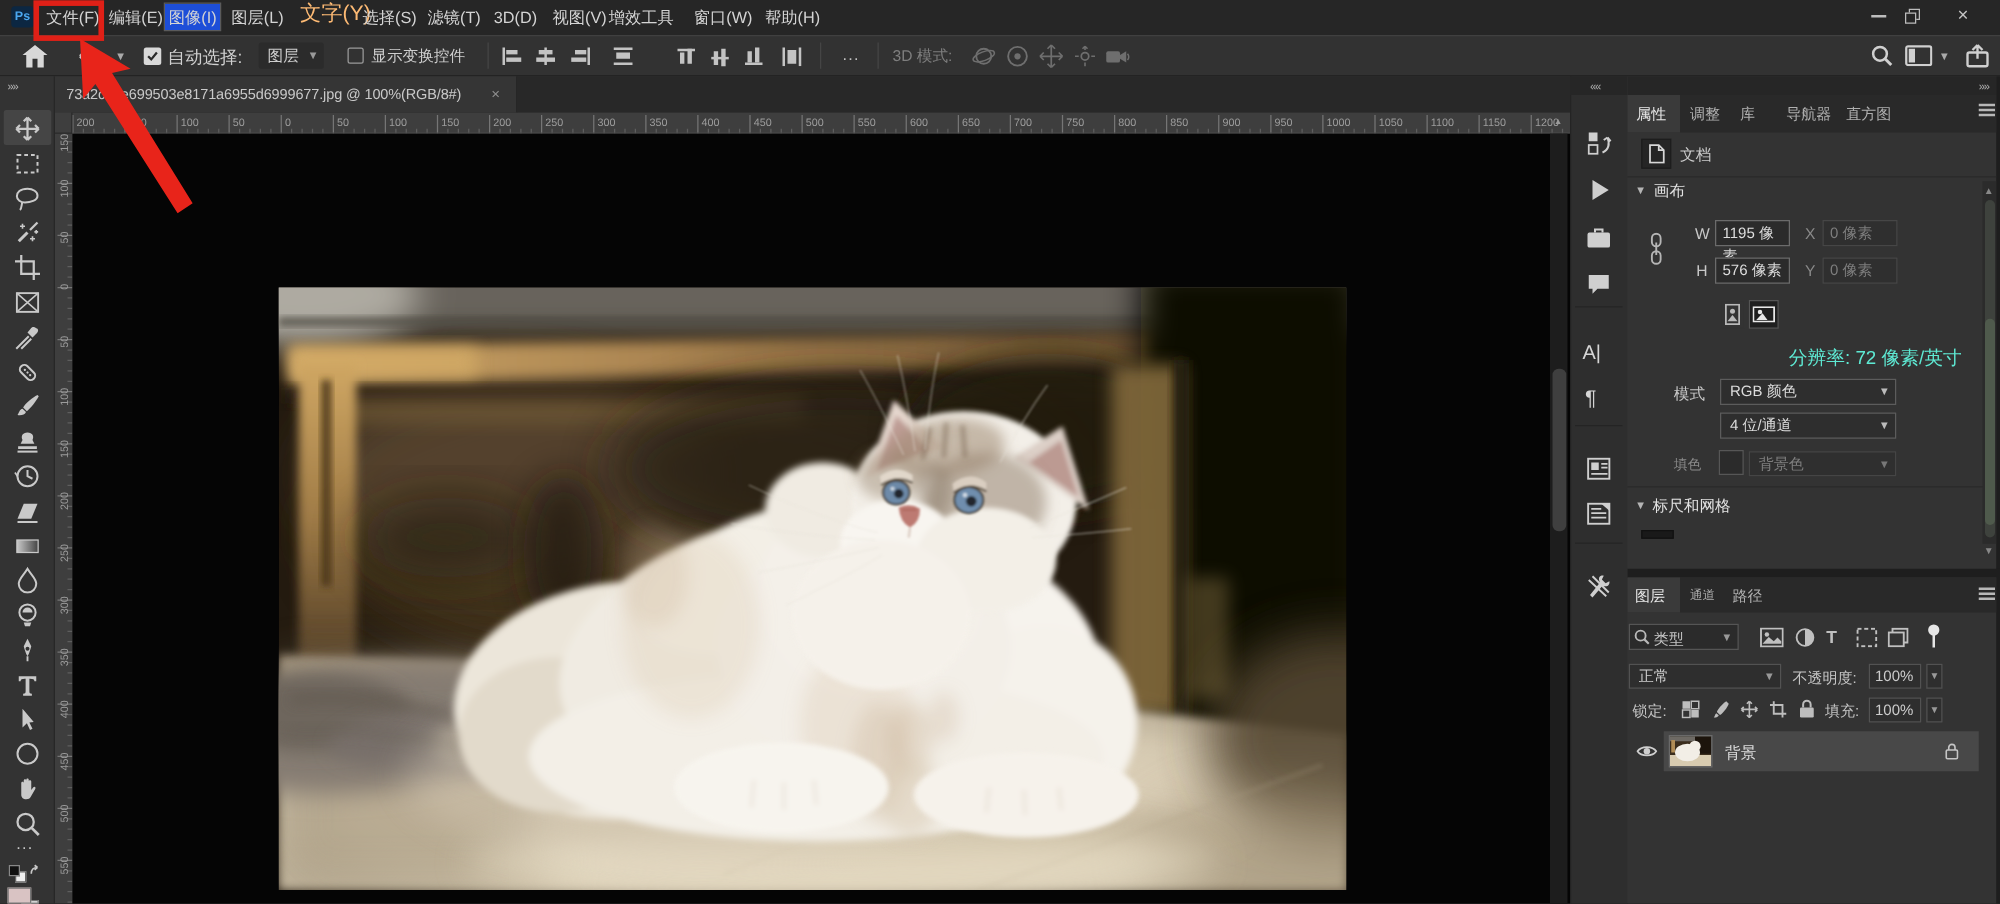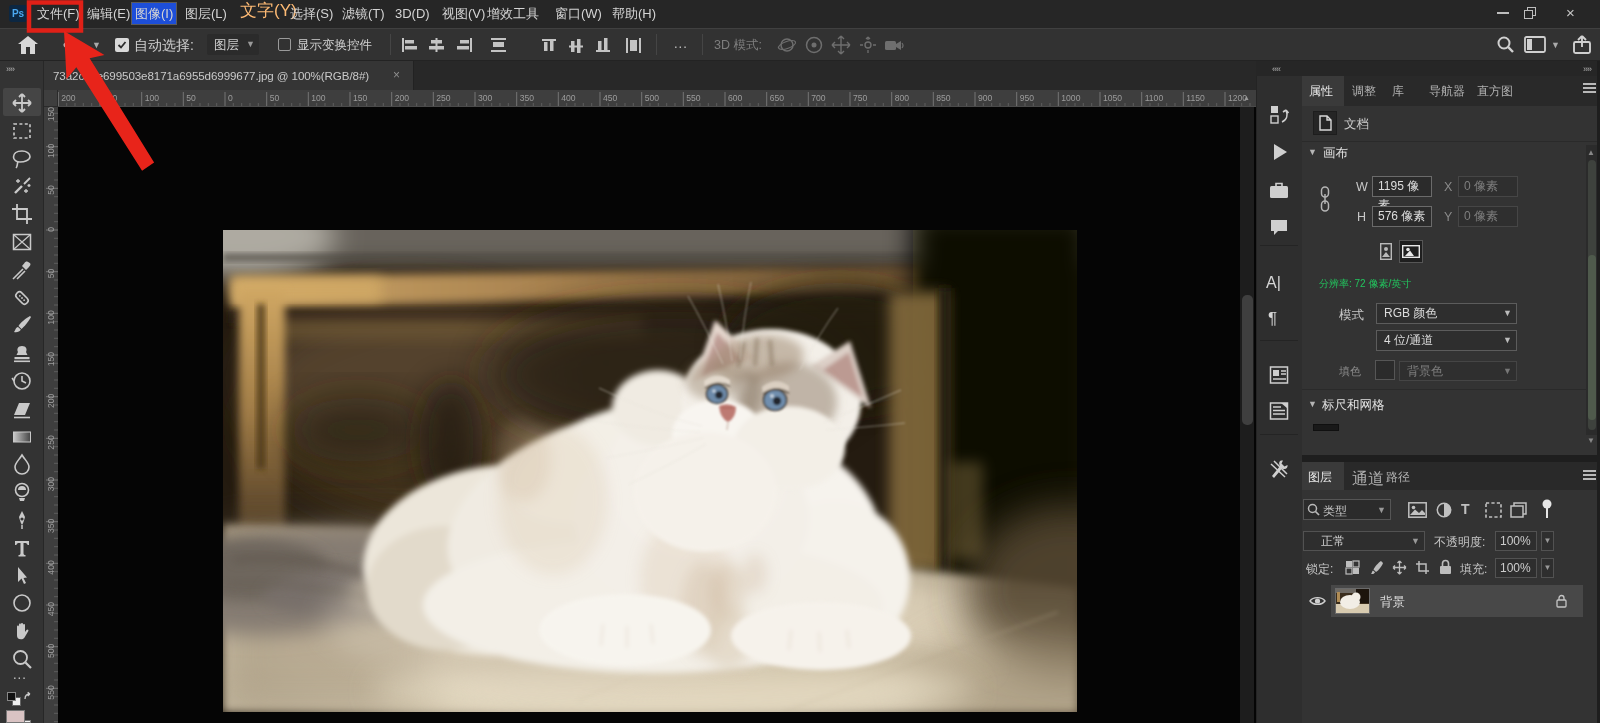--- a/index.html
+++ b/index.html
@@ -754,21 +754,21 @@
       <rect x="0.7" y="0.7" width="10.6" height="15.6" fill="none" stroke="#b9b9b9" stroke-width="1.4"></rect>
       <circle cx="6" cy="6" r="2" fill="#b9b9b9"></circle>
       <path d="M2 14 L6 9 L10 14 Z" fill="#b9b9b9"></path>
     </svg>
     <div class="abs" style="left:1399px;top:240px;width:24px;height:23px;background:#1f1f1f;border:1px solid #565656"></div>
     <svg class="abs" style="left:1402px;top:245px" width="18px" height="13" viewBox="0 0 18 13">
       <rect x="0.7" y="0.7" width="16.6" height="11.6" fill="none" stroke="#e8e8e8" stroke-width="1.4"></rect>
       <circle cx="6" cy="4.5" r="1.8" fill="#e8e8e8"></circle>
       <path d="M3 11 L8 5.5 L12 11 Z" fill="#e8e8e8"></path>
     </svg>
-    <div class="abs" style="left:1319px;top:277px;color:#22c55e;font-size:10px">分辨率: 72 像素/英寸</div>
+    <div class="abs" style="left:1431px;top:277px;color:#5eead4;font-size:15px">分辨率: 72 像素/英寸</div>
     <div class="abs" style="left:1339px;top:307px;color:#c8c8c8;font-size:12.5px">模式</div>
     <div class="abs" style="left:1376px;top:303px;width:141px;height:21px;background:#2e2e2e;border:1px solid #5c5c5c;color:#dcdcdc;font-size:12px;line-height:19px;padding-left:7px">RGB 颜色</div>
     <div class="abs" style="left:1503px;top:308px;color:#bbb;font-size:9px">▼</div>
     <div class="abs" style="left:1376px;top:330px;width:141px;height:21px;background:#2e2e2e;border:1px solid #5c5c5c;color:#dcdcdc;font-size:12px;line-height:19px;padding-left:7px">4 位/通道</div>
     <div class="abs" style="left:1503px;top:335px;color:#bbb;font-size:9px">▼</div>
     <div class="abs" style="left:1339px;top:364px;color:#8a8a8a;font-size:11px">填色</div>
     <div class="abs" style="left:1375px;top:360px;width:20px;height:20px;background:#2b2b2b;border:1px solid #565656"></div>
     <div class="abs" style="left:1399px;top:361px;width:118px;height:20px;background:#2f2f2f;border:1px solid #454545;color:#7e7e7e;font-size:12px;line-height:18px;padding-left:7px">背景色</div>
     <div class="abs" style="left:1503px;top:366px;color:#777;font-size:9px">▼</div>
     <div class="abs" style="left:1302px;top:389px;width:295px;height:1px;background:#2a2a2a"></div>
@@ -777,21 +777,21 @@
     <div class="abs" style="left:1313px;top:424px;width:26px;height:7px;background:#191919;border:1px solid #101010"></div>
     <div class="abs" style="left:1586px;top:145px;width:11px;height:290px;background:#2b2b2b"></div>
     <div class="abs" style="left:1587px;top:150px;width:9px;height:6px;color:#888;font-size:8px;line-height:6px">▲</div>
     <div class="abs" style="left:1588px;top:160px;width:8px;height:270px;background:#3e423d;border-radius:4px"></div>
     <div class="abs" style="left:1588px;top:255px;width:8px;height:165px;background:#4f5a4c;border-radius:4px"></div>
     <div class="abs" style="left:1587px;top:438px;width:9px;height:6px;color:#888;font-size:8px;line-height:6px">▼</div>
     <div class="abs" style="left:1302px;top:455px;width:298px;height:7px;background:#1e1e1e"></div>
     <div class="abs" style="left:1302px;top:462px;width:295px;height:28px;background:#292929"></div>
     <div class="abs" style="left:1302px;top:462px;width:42px;height:28px;background:#3a3a3a"></div>
     <div class="abs" style="left:1308px;top:469px;color:#e8e8e8;font-size:12px">图层</div>
-    <div class="abs" style="left:1352px;top:469px;color:#b0b0b0;font-size:16px">通道</div>
+    <div class="abs" style="left:1352px;top:469px;color:#b0b0b0;font-size:10px">通道</div>
     <div class="abs" style="left:1386px;top:469px;color:#b0b0b0;font-size:12px">路径</div>
     <div class="abs" style="left:1583px;top:470px;width:13px;height:2px;background:#b8b8b8;box-shadow:0 4px 0 #b8b8b8,0 8px 0 #b8b8b8"></div>
     <div class="abs" style="left:1303px;top:499px;width:88px;height:21px;background:#2b2b2b;border:1px solid #555"></div>
     <svg class="abs" style="left:1307px;top:503px" width="13" height="13" viewBox="0 0 13 13">
       <circle cx="5.5" cy="5.5" r="4" fill="none" stroke="#b9b9b9" stroke-width="1.5"></circle>
       <path d="M8.5 8.5 L12 12" stroke="#b9b9b9" stroke-width="1.7"></path>
     </svg>
     <div class="abs" style="left:1323px;top:503px;color:#c5c5c5;font-size:12px">类型</div>
     <div class="abs" style="left:1377px;top:505px;color:#999;font-size:9px">▼</div>
     <svg class="abs" style="left:1408px;top:502px" width="19" height="16" viewBox="0 0 19 16">
@@ -808,21 +808,21 @@
       <rect x="1" y="1" width="15" height="14" fill="none" stroke="#c0c0c0" stroke-width="1.6" stroke-dasharray="3.2 2.2"></rect>
     </svg>
     <svg class="abs" style="left:1510px;top:502px" width="17" height="16" viewBox="0 0 17 16">
       <rect x="1" y="4" width="12" height="11" fill="none" stroke="#c0c0c0" stroke-width="1.5"></rect>
       <path d="M4 4 L4 1 L16 1 L16 12 L13 12" fill="none" stroke="#c0c0c0" stroke-width="1.5"></path>
     </svg>
     <svg class="abs" style="left:1541px;top:499px" width="12" height="20" viewBox="0 0 12 20">
       <circle cx="6" cy="5" r="4.5" fill="#e6e6e6"></circle>
       <path d="M6 9 L6 19" stroke="#e6e6e6" stroke-width="2"></path>
     </svg>
-    <div class="abs" style="left:1303px;top:531px;width:122px;height:20px;background:#2e2e2e;border:1px solid #525252;color:#cccccc;font-size:12px;line-height:18px;padding-left:17px">正常</div>
+    <div class="abs" style="left:1303px;top:531px;width:122px;height:20px;background:#2e2e2e;border:1px solid #525252;color:#cccccc;font-size:12px;line-height:18px;padding-left:7px">正常</div>
     <div class="abs" style="left:1411px;top:536px;color:#999;font-size:9px">▼</div>
     <div class="abs" style="left:1434px;top:534px;color:#c5c5c5;font-size:12px">不透明度:</div>
     <div class="abs" style="left:1495px;top:531px;width:42px;height:20px;background:#2e2e2e;border:1px solid #525252;color:#cccccc;font-size:12px;line-height:18px;padding-left:4px">100%</div>
     <div class="abs" style="left:1541px;top:531px;width:13px;height:20px;background:#2e2e2e;border:1px solid #525252;color:#999;font-size:8px;line-height:18px;text-align:center">▼</div>
     <div class="abs" style="left:1306px;top:561px;color:#c5c5c5;font-size:12px">锁定:</div>
     <svg class="abs" style="left:1345px;top:560px" width="15" height="15" viewBox="0 0 15 15">
       <rect x="1" y="1" width="6" height="6" fill="#bdbdbd"></rect>
       <rect x="8" y="8" width="6" height="6" fill="#bdbdbd"></rect>
       <rect x="8" y="1" width="6" height="6" fill="none" stroke="#bdbdbd" stroke-width="1.2"></rect>
       <rect x="1" y="8" width="6" height="6" fill="none" stroke="#bdbdbd" stroke-width="1.2"></rect>

